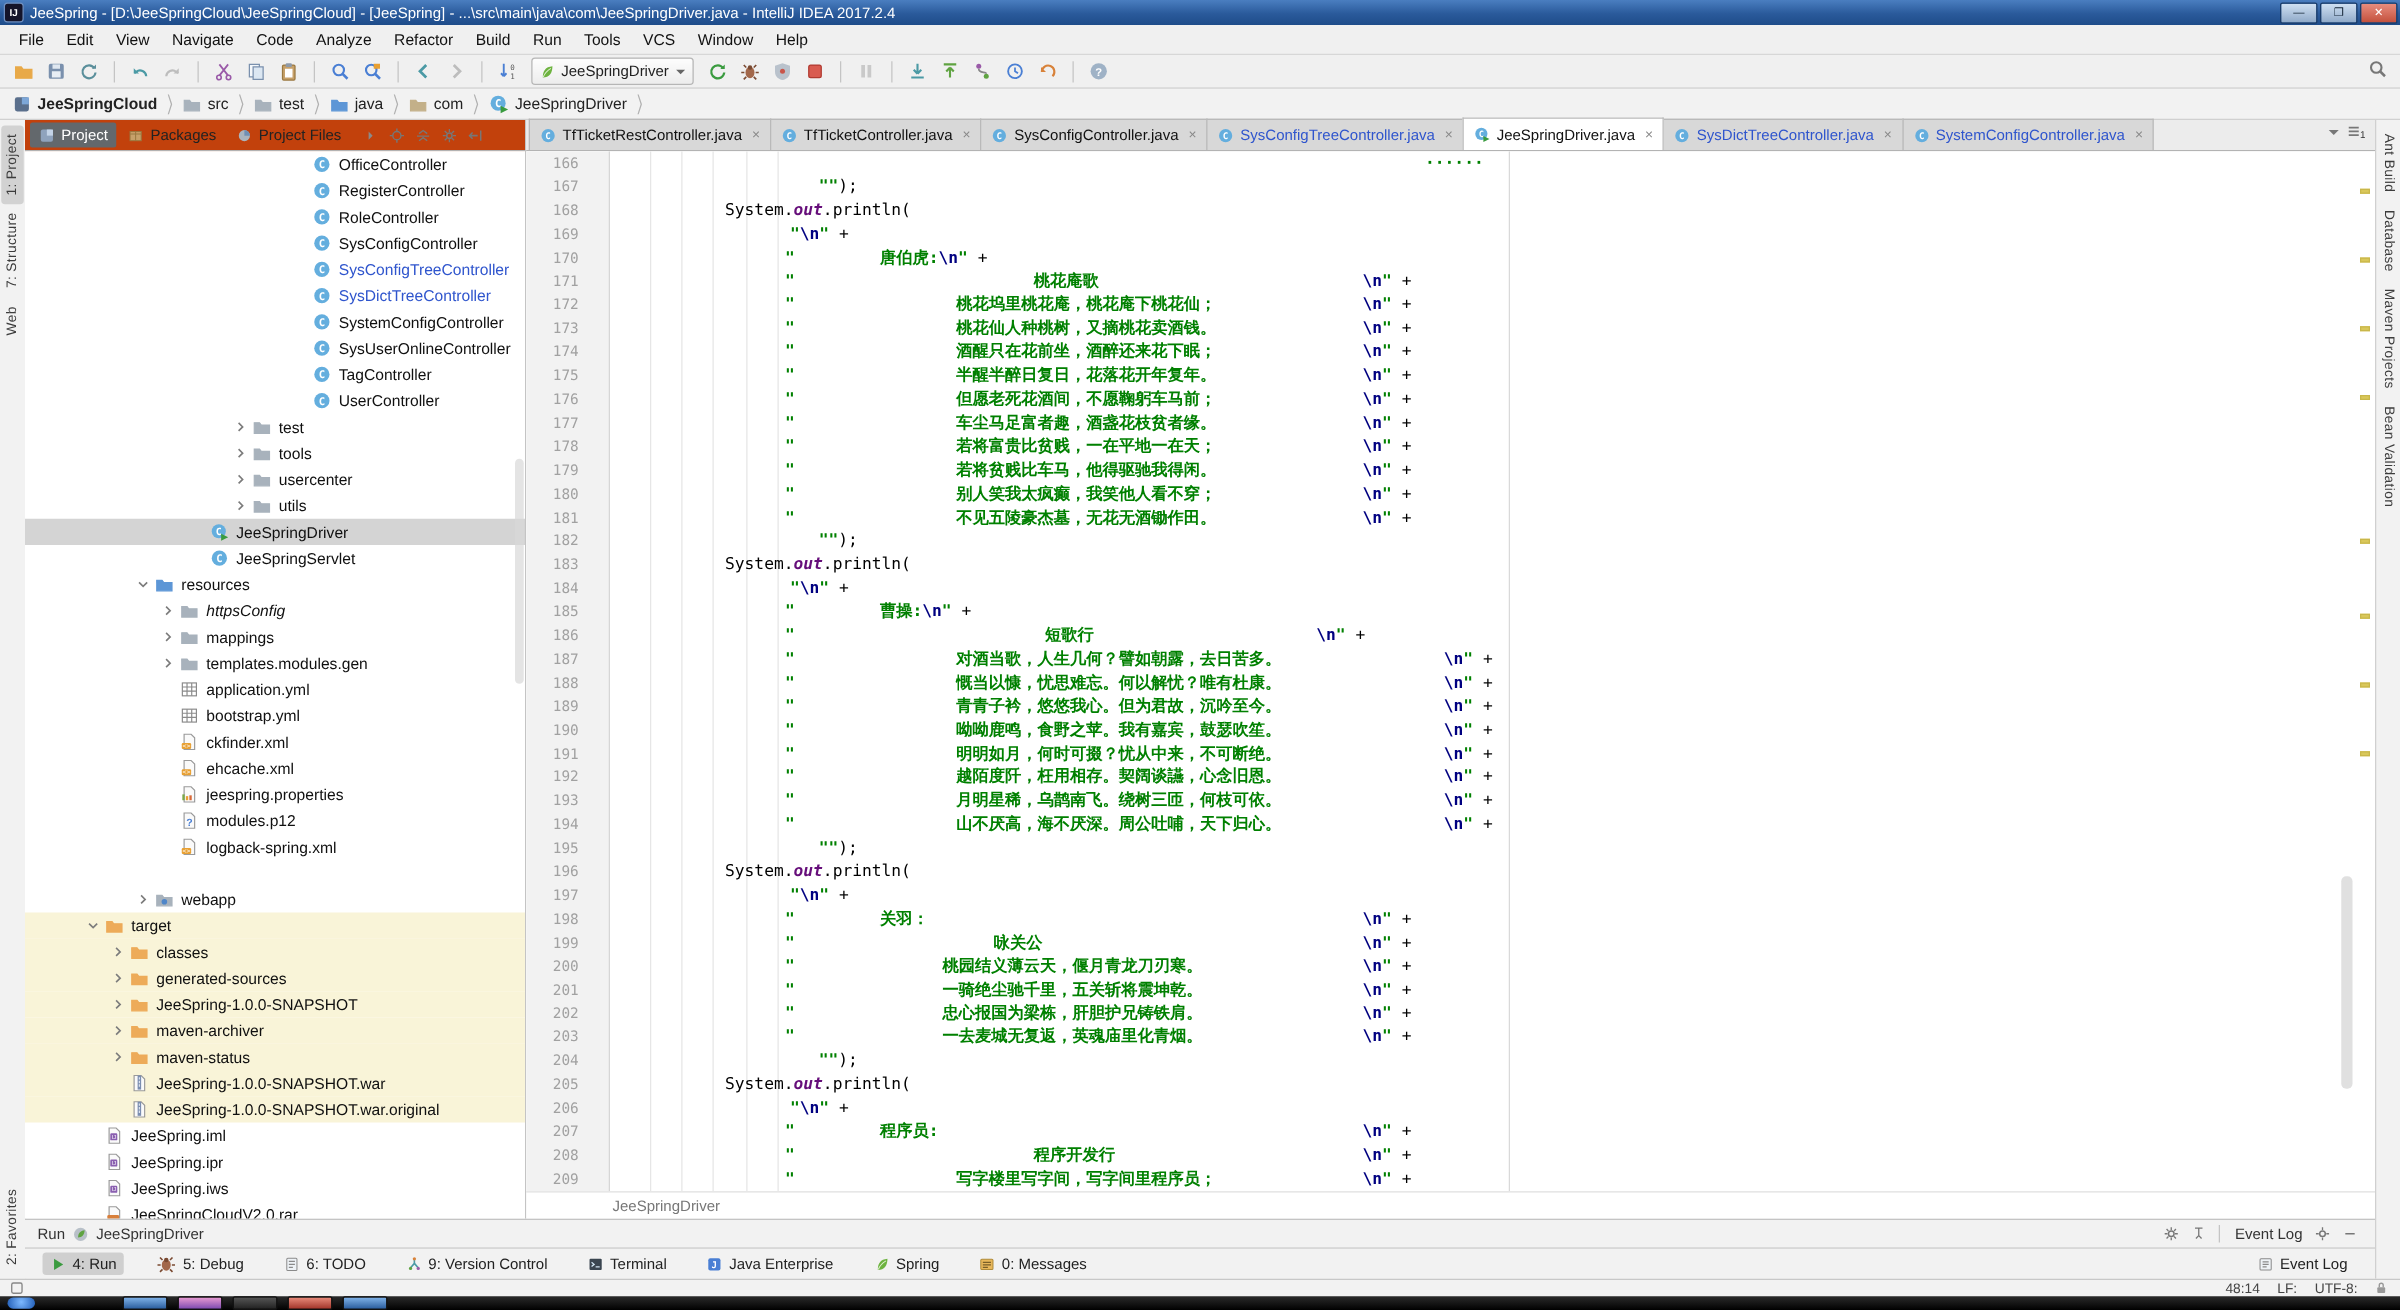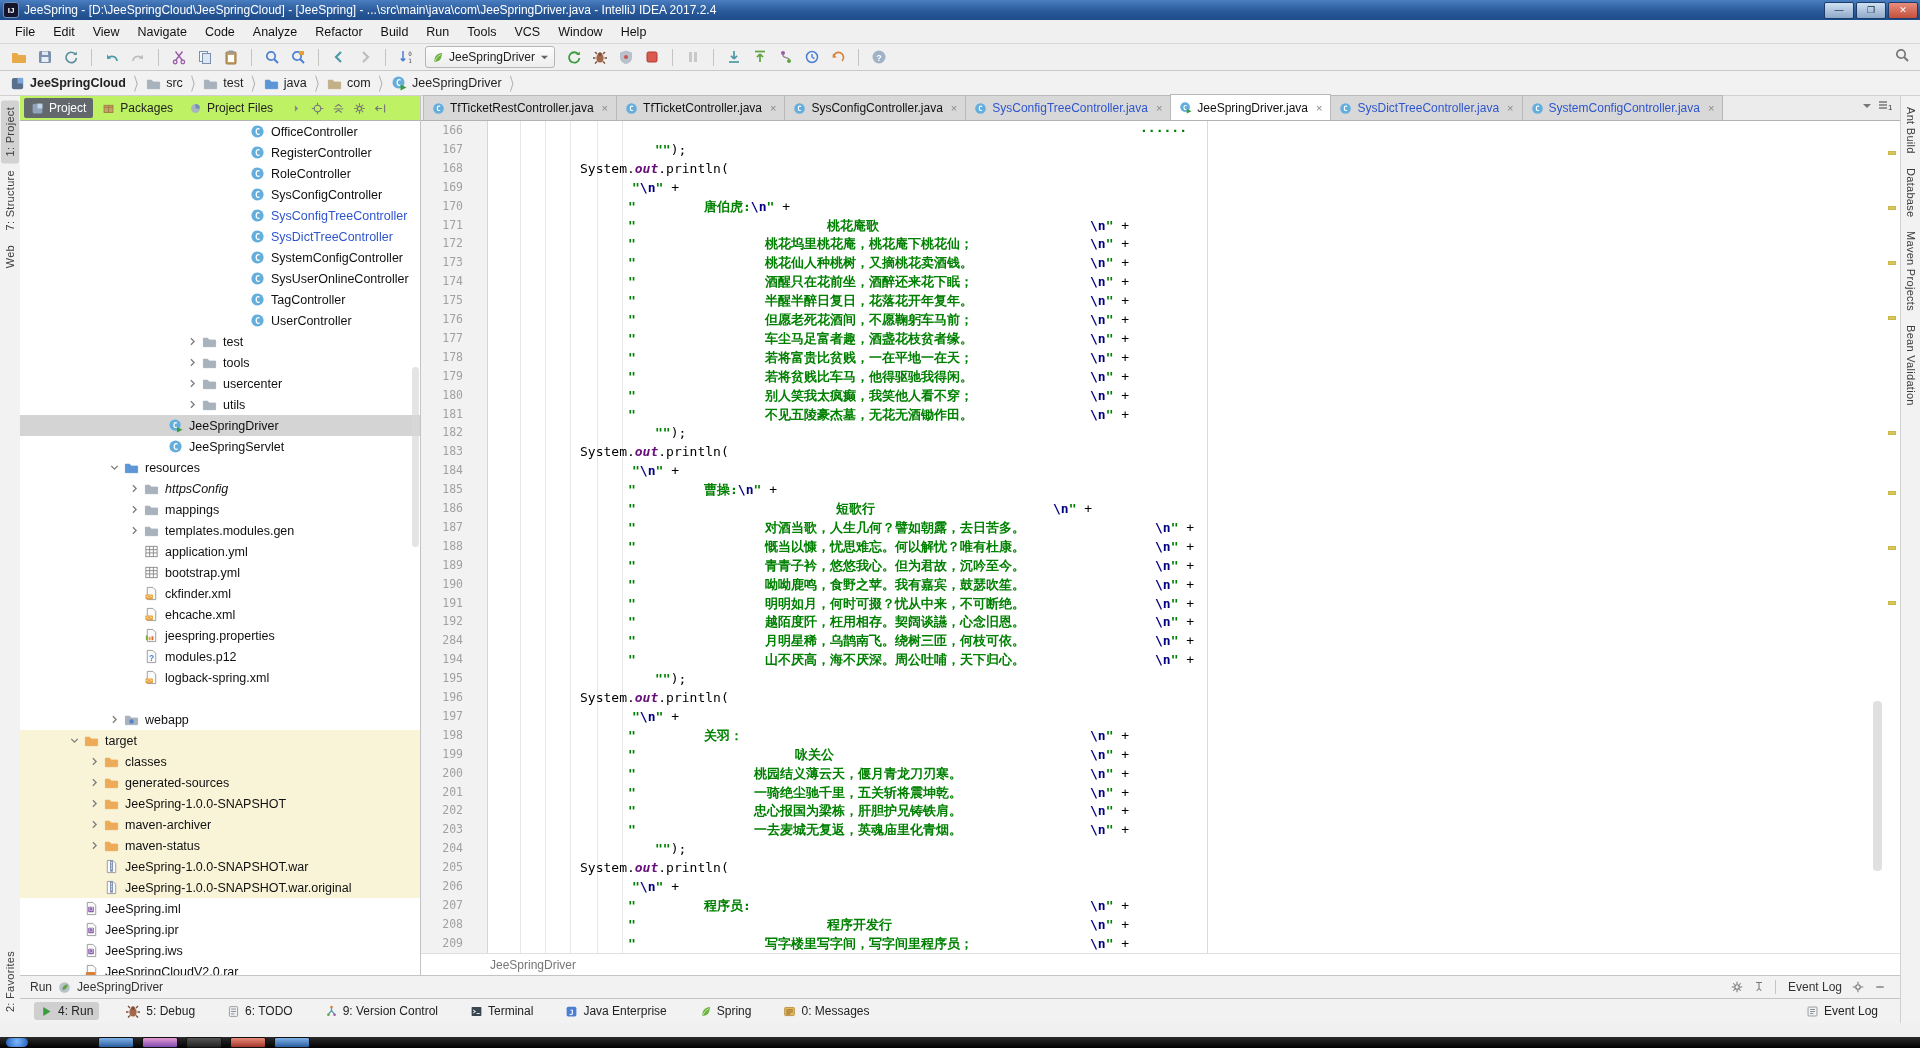--- a/index.html
+++ b/index.html
@@ -35,21 +35,21 @@
   .crumb-sep{color:#b0b0b0;font-size:13px;margin:0 6px;transform:scaleY(1.4);}
   
   .stripe{top:96px;width:20px;height:927px;background:#f2f2f2;}
   #stripe-left{left:0;border-right:1px solid #d0d0d0;}
   #stripe-right{left:1900px;border-left:1px solid #d0d0d0;}
   .vitem{writing-mode:vertical-rl;font-size:11px;color:#3c3c3c;padding:7px 3px;border-radius:3px;letter-spacing:0.3px;}
   .vitem.left{transform:rotate(180deg);}
   .vitem.active{background:#d2d2d2;}
   .vwrap{position:absolute;display:flex;flex-direction:column;align-items:center;}
   
-  #proj-header{left:20px;top:96px;width:400px;height:25px;background:#bef264;border-bottom:1px solid #b3b3b3;
+  #proj-header{left:20px;top:96px;width:400px;height:25px;background:#c2410c;border-bottom:1px solid #b3b3b3;
                display:flex;align-items:center;padding-left:4px;box-sizing:border-box;gap:2px;}
   .ptab{display:flex;align-items:center;gap:5px;height:20px;padding:0 7px;border-radius:2px;font-size:12px;color:#222;}
   .ptab.active{background:#63686c;color:#fff;}
   .ph-icons{display:flex;align-items:center;gap:8px;margin-left:8px;color:#666;}
   #tree{left:20px;top:121px;width:400px;height:854px;background:#fff;overflow:hidden;}
   .trow{position:absolute;left:0;width:400px;height:21px;display:flex;align-items:center;font-size:12.5px;color:#101010;}
   .trow.sel{background:#d4d4d4;}
   .trow.exc{background:#f9f4d8;}
   .trow .chev{width:20px;display:flex;justify-content:center;flex:none;color:#808080;}
   .trow .ticon{width:18px;flex:none;display:flex;align-items:center;}
@@ -1181,21 +1181,21 @@
           <span class="epart" style="left:344px"><span class="str">明明如月，何时可掇？忧从中来，不可断绝。</span></span>
           <span class="epart" style="left:734px"><span class="esc">\n</span><span class="str">"</span><span class="pl"> +</span></span>
         </div>
         <div class="eline" style="top: 491.4px;">
           <span class="lnum">192</span>
           <span class="epart" style="left:207px"><span class="str">"</span></span>
           <span class="epart" style="left:344px"><span class="str">越陌度阡，枉用相存。契阔谈讌，心念旧恩。</span></span>
           <span class="epart" style="left:734px"><span class="esc">\n</span><span class="str">"</span><span class="pl"> +</span></span>
         </div>
         <div class="eline" style="top: 510.3px;">
-          <span class="lnum">284</span>
+          <span class="lnum">193</span>
           <span class="epart" style="left:207px"><span class="str">"</span></span>
           <span class="epart" style="left:344px"><span class="str">月明星稀，乌鹊南飞。绕树三匝，何枝可依。</span></span>
           <span class="epart" style="left:734px"><span class="esc">\n</span><span class="str">"</span><span class="pl"> +</span></span>
         </div>
         <div class="eline" style="top: 529.2px;">
           <span class="lnum">194</span>
           <span class="epart" style="left:207px"><span class="str">"</span></span>
           <span class="epart" style="left:344px"><span class="str">山不厌高，海不厌深。周公吐哺，天下归心。</span></span>
           <span class="epart" style="left:734px"><span class="esc">\n</span><span class="str">"</span><span class="pl"> +</span></span>
         </div>
@@ -1401,20 +1401,34 @@
         <span>
           <svg width="13" height="13" viewBox="0 0 16 16">
             <rect x="2.5" y="2.5" width="11" height="11" rx="1" fill="#eef2f6" stroke="#8a8a8a"></rect>
             <path d="M5 5.5h6M5 8h6M5 10.5h4" stroke="#8a8a8a" stroke-width="1.2"></path>
           </svg>
         </span>
         <span>Event Log</span>
       </div>
     </div>
 
+  <div id="statusbar" class="abs">
+    <svg width="11" height="11" viewBox="0 0 16 16" style="margin-left:8px;">
+      <rect x="2" y="2" width="12" height="12" rx="2" fill="none" stroke="#888" stroke-width="1.6"></rect>
+      </svg>
+    <div id="status-right">
+      <span>48:14</span>
+      <span>LF:</span>
+      <span>UTF-8:</span>
+      <svg width="10" height="11" viewBox="0 0 12 14">
+        <rect x="2" y="6" width="8" height="6" rx="1" fill="#999"></rect>
+          <path d="M4 6V4a2 2 0 0 1 4 0v2" stroke="#999" stroke-width="1.4" fill="none"></path>
+        </svg>
+    </div>
+  </div>
 
   <div id="taskbar" class="abs">
     <div class="tb-orb"></div>
     <div class="tb-tile c1" style="margin-left:70px;"></div>
     <div class="tb-tile c2"></div>
     <div class="tb-tile"></div>
     <div class="tb-tile c4"></div>
     <div class="tb-tile c1"></div>
   </div>
 

